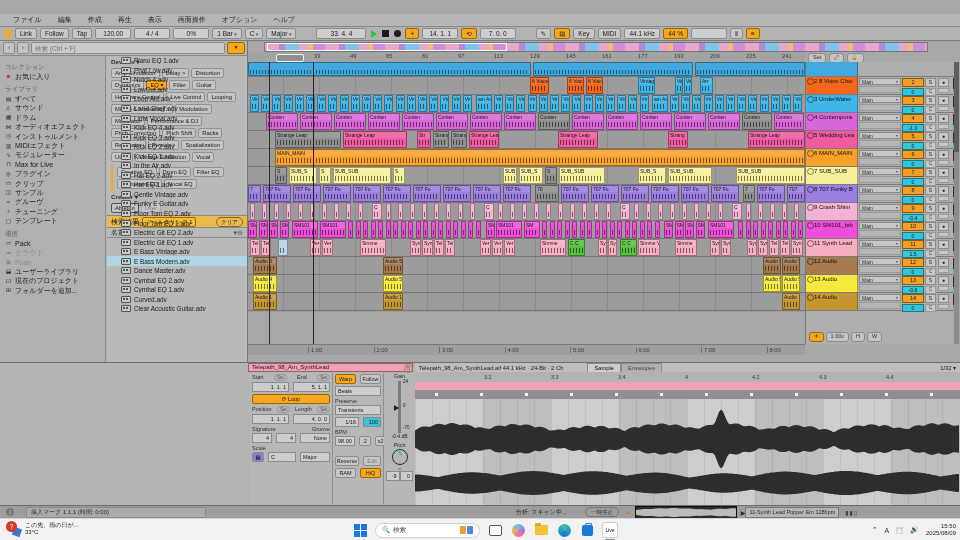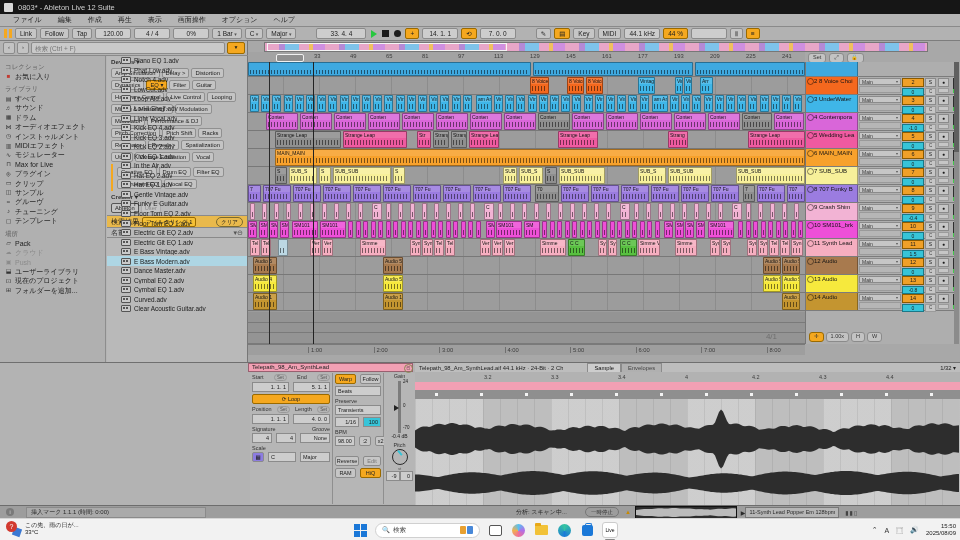--- a/index.html
+++ b/index.html
@@ -159,24 +159,20 @@
   .tbicon.active::after{content:"";position:absolute;bottom:-3px;left:3px;right:3px;height:2px;background:#888;border-radius:1px;}
   #tbtray{position:absolute;right:4px;top:2px;display:flex;gap:7px;align-items:center;height:18px;color:#222;font-size:6.5px;}
   #clockbox{display:flex;flex-direction:column;align-items:flex-end;font-size:6px;line-height:7px;}
   .trayglyph{font-size:7px;color:#333;}
 </style>
 </head>
 <body>
 
 <div id="screen">
 
-  <div class="abs" id="titlebar">
-    <span class="appicon"></span>
-    <span>0803* - Ableton Live 12 Suite</span>
-  </div>
 
   <div class="abs" id="menubar">
       <div class="menu-item">ファイル</div>
       <div class="menu-item">編集</div>
       <div class="menu-item">作成</div>
       <div class="menu-item">再生</div>
       <div class="menu-item">表示</div>
       <div class="menu-item">画面操作</div>
       <div class="menu-item">オプション</div>
       <div class="menu-item">ヘルプ</div>
@@ -1340,26 +1336,20 @@
         <div class="clip" style="left: 5px; width: 24px; background: rgb(196, 149, 48);">
           <span class="cl">Audio 1</span>
         </div>
         <div class="clip" style="left: 135px; width: 20px; background: rgb(196, 149, 48);">
           <span class="cl">Audio 10</span>
         </div>
         <div class="clip" style="left: 534px; width: 18px; background: rgb(196, 149, 48);">
           <span class="cl">Audio 10</span>
         </div>
       </div>
-    </div>
-  <div class="abs" id="returns">
-    <div id="loopind">4/1</div>
-  <div class="rlane" style="top: 0px; height: 11px;"></div>
-      <div class="rlane" style="top: 11px; height: 10px;"></div>
-      <div class="rlane" style="top: 21px; height: 11px;"></div>
     </div>
   <div class="abs" id="playhead1"></div>
   <div class="abs" id="playhead2"></div>
   <div class="abs" id="timeruler">
       <div class="timelab" style="left: 60px;">1:00</div>
       <div class="timelab" style="left: 125.5px;">2:00</div>
       <div class="timelab" style="left: 191px;">3:00</div>
       <div class="timelab" style="left: 256.5px;">4:00</div>
       <div class="timelab" style="left: 322px;">5:00</div>
       <div class="timelab" style="left: 387.5px;">6:00</div>

